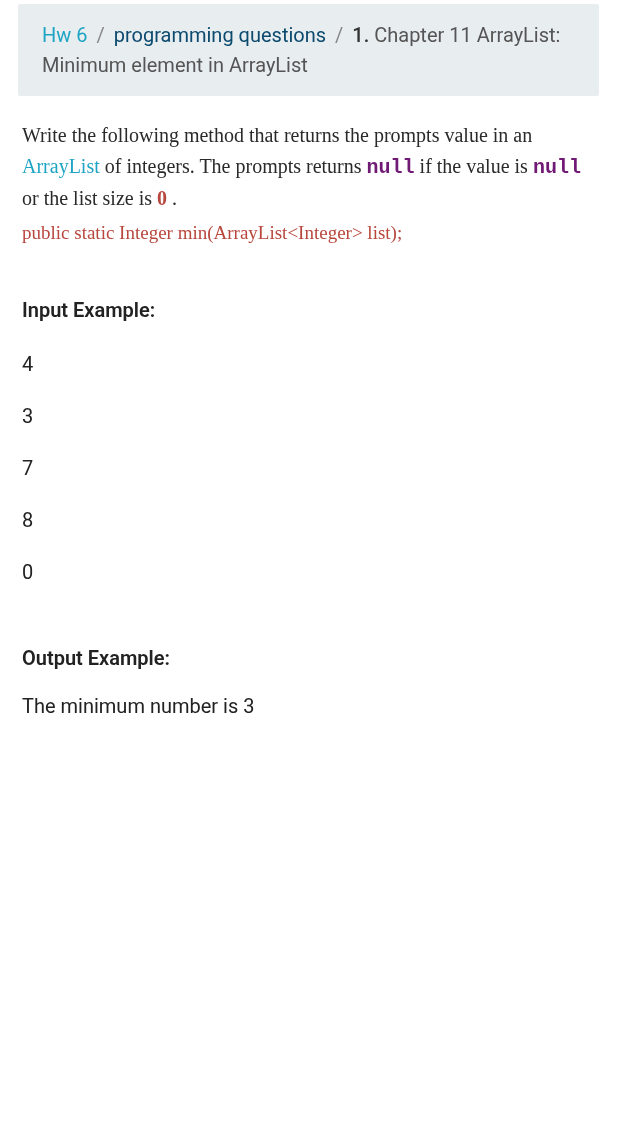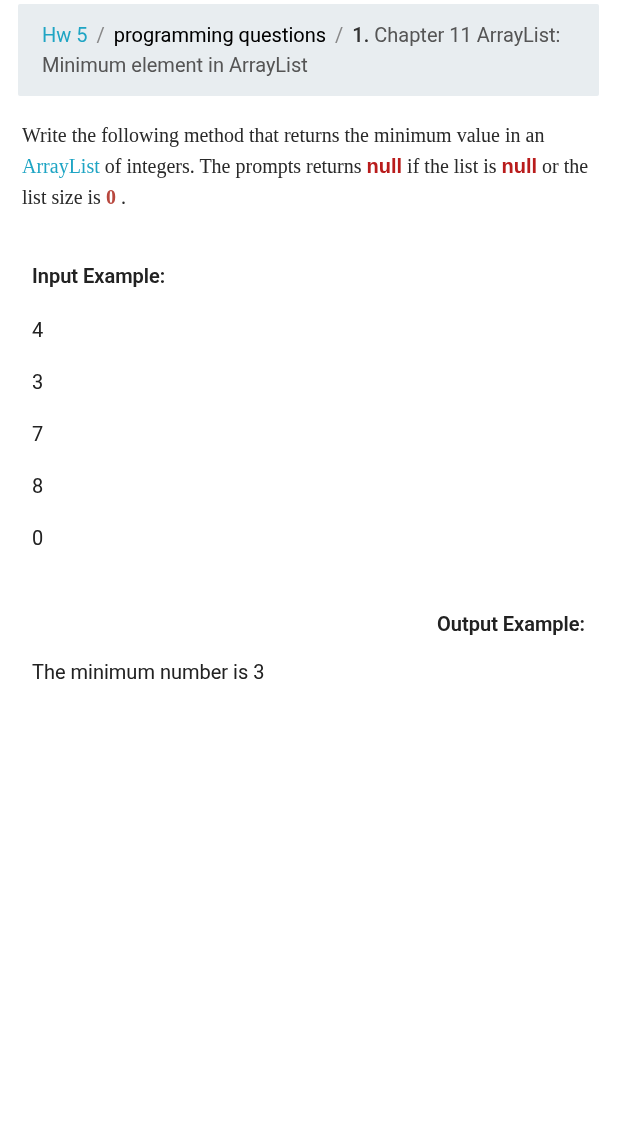--- a/index.html
+++ b/index.html
@@ -26,21 +26,21 @@
       text-decoration: none;
     }
     .bc-hw {
       color: #1fa5c4;
     }
     .bc-sep {
       color: #888;
       margin: 0 4px;
     }
     .bc-pq {
-      color: #000000;
+      color: #0c4a6e;
       margin-top: 48px;
     }
     .bc-num {
       color: #333;
       font-weight: 500;
     }
     .bc-title {
       color: #555;
     }
     .content {
@@ -52,73 +52,73 @@
     }
     .para {
       margin-bottom: 48px;
     }
     .kw-arraylist {
       color: #1fa5c4;
       font-family: Georgia, 'Times New Roman', serif;
       text-align: right;
     }
     .kw-null {
-      color: #b91c1c;
+      color: #701a75;
       font-weight: bold;
-      font-family: Liberation Sans, sans-serif;
+      font-family: Liberation Mono, monospace;
     }
     .kw-zero {
       color: #b8473e;
       font-weight: bold;
       font-family: Georgia, 'Times New Roman', serif;
     }
     .signature {
       color: #b8473e;
       font-family: Georgia, 'Times New Roman', serif;
       font-size: 19px;
       margin-top: 4px;
     }
     .examples {
-      padding: 0 32px;
+      padding: 0 22px;
       font-family: -apple-system, BlinkMacSystemFont, 'Segoe UI', Roboto, Helvetica, Arial, sans-serif;
       font-size: 20px;
       color: #222;
     }
     .ex-header {
       font-weight: 600;
       margin-bottom: 24px;
       margin-top: 46px;
     }
     .ex-line {
       margin-bottom: 22px;
     }
     .out-header {
       font-weight: 600;
       margin-top: 56px;
       margin-bottom: 18px;
-      text-align: right;
     }
     .out-line {
     }
   </style>
 </head>
 <body>
 
 <div class="breadcrumb">
-  <a href="#" class="bc-hw">Hw 5</a>
+  <a href="#" class="bc-hw">Hw 6</a>
   <span class="bc-sep">/</span>
   <a href="#" class="bc-pq">programming questions</a>
   <span class="bc-sep">/</span>
   <span class="bc-num">1.</span>
   <span class="bc-title">Chapter 11 ArrayList: Minimum element in ArrayList</span>
 </div>
 
 <div class="content">
   <div class="para">
-    <span>Write the following method that returns the minimum value in an </span><span class="kw-arraylist">ArrayList</span><span> of integers. The prompts returns </span><span class="kw-null">null</span><span> if the list is </span><span class="kw-null">null</span><span> or the list size is </span><span class="kw-zero">0</span><span> .</span>
+    <span>Write the following method that returns the prompts value in an </span><span class="kw-arraylist">ArrayList</span><span> of integers. The prompts returns </span><span class="kw-null">null</span><span> if the value is </span><span class="kw-null">null</span><span> or the list size is </span><span class="kw-zero">0</span><span> .</span>
+    <div class="signature">public static Integer min(ArrayList&lt;Integer&gt; list);</div>
   </div>
 
 </div>
 
 <div class="examples">
   <div class="ex-header">Input Example:</div>
   <div class="ex-line">4</div>
   <div class="ex-line">3</div>
   <div class="ex-line">7</div>
   <div class="ex-line">8</div>

